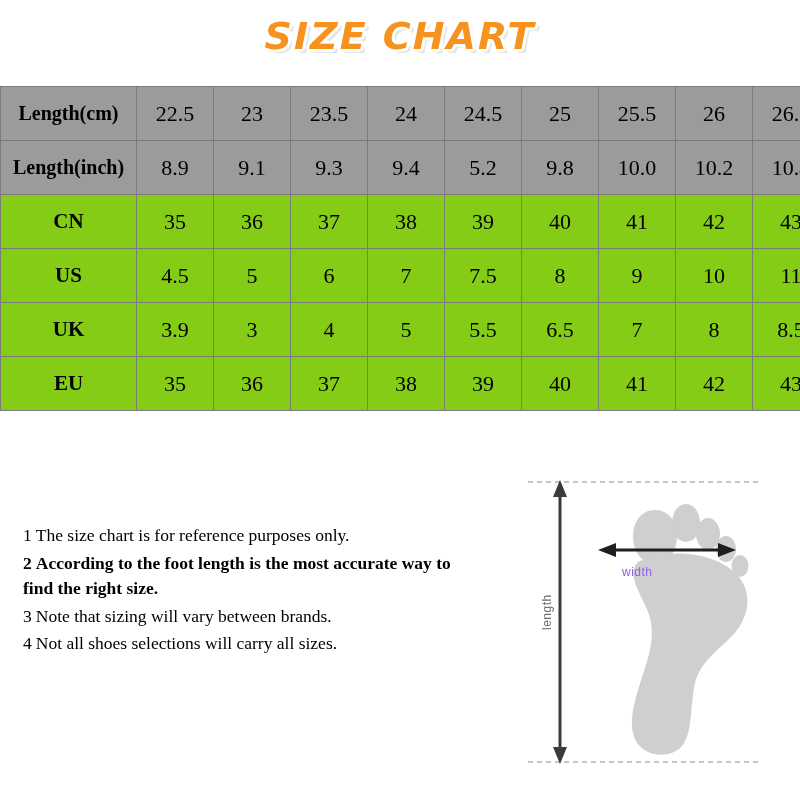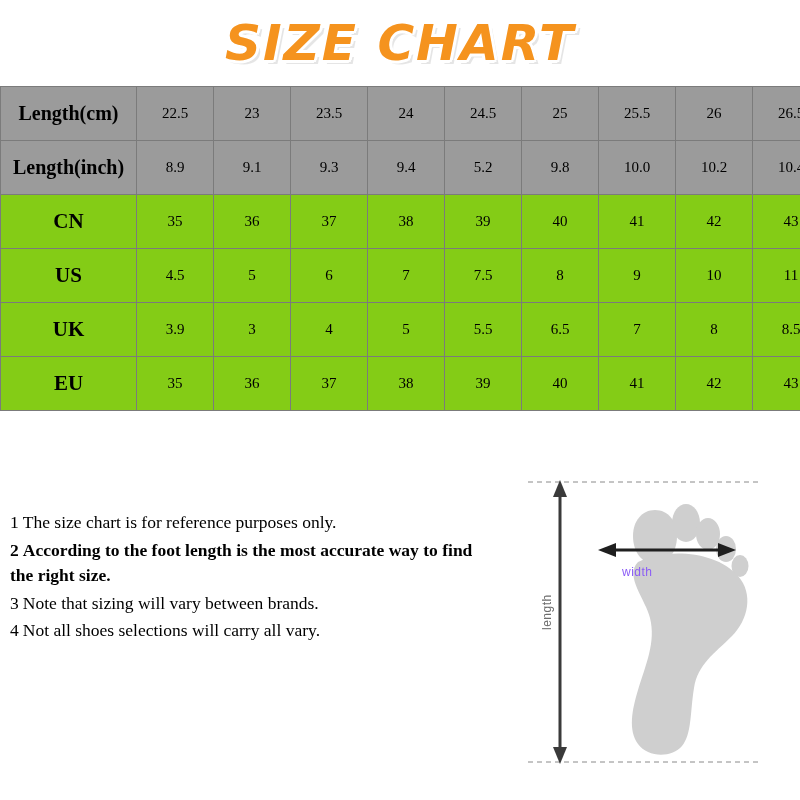--- a/index.html
+++ b/index.html
@@ -21,21 +21,21 @@
     text-align: center;
     padding-top: 14px;
     height: 70px;
     box-sizing: border-box;
   }
   .title {
     display: inline-block;
     font-family: "DejaVu Sans", sans-serif;
     font-weight: 700;
     font-style: italic;
-    font-size: 50px;
+    font-size: 38px;
     letter-spacing: 2px;
     color: #F5931E;
     -webkit-text-stroke: 3px #ffffff;
     paint-order: stroke fill;
     text-shadow:
        3px 0 0 #fff, -3px 0 0 #fff, 0 3px 0 #fff, 0 -3px 0 #fff,
        2px 2px 0 #fff, -2px 2px 0 #fff, 2px -2px 0 #fff, -2px -2px 0 #fff,
        4px 4px 0 rgba(0,0,0,0.10);
   }
 
@@ -46,21 +46,21 @@
   table.size-table {
     border-collapse: collapse;
     width: 800px;
     table-layout: fixed;
   }
   table.size-table td {
     border: 1px solid #7b7b7b;
     text-align: center;
     vertical-align: middle;
     height: 51px;
-    font-size: 15px;
+    font-size: 22px;
     font-family: "Liberation Serif", serif;
   }
   table.size-table tr.head td {
     background: #9b9b9b;
     color: #000;
   }
   table.size-table td.rowlabel {
     font-weight: bold;
     font-size: 21px;
     width: 133px;
@@ -90,21 +90,21 @@
     width: 480px;
   }
   .howto h2 {
     margin: 0 0 18px 0;
     font-family: "Liberation Serif", serif;
     font-weight: normal;
     font-size: 28px;
     letter-spacing: 0.5px;
   }
   .howto ol {
-    margin: 0;
+    margin: 13px;
     padding: 0;
     list-style: none;
   }
   .howto li {
     font-size: 17.5px;
     line-height: 1.42;
     margin-bottom: 3px;
   }
   .howto li .num { margin-right: 4px; }
   .howto li.bold { font-weight: bold; }
@@ -226,21 +226,21 @@
       <li>
         <span class="num">1</span><span>The size chart is for reference purposes only.</span>
       </li>
       <li class="bold">
         <span class="num">2</span><span>According to the foot length is the most accurate way to find the right size.</span>
       </li>
       <li>
         <span class="num">3</span><span>Note that sizing will vary between brands.</span>
       </li>
       <li>
-        <span class="num">4</span><span>Not all shoes selections will carry all vary.</span>
+        <span class="num">4</span><span>Not all shoes selections will carry all sizes.</span>
       </li>
     </ol>
   </div>
 
   <div class="foot-diagram">
     <svg width="290" height="320" viewBox="0 0 290 320">
 
       <line x1="28" y1="12" x2="262" y2="12" stroke="#8a8a8a" stroke-width="1" stroke-dasharray="5,4"></line>
       <line x1="28" y1="292" x2="262" y2="292" stroke="#8a8a8a" stroke-width="1" stroke-dasharray="5,4"></line>
 

